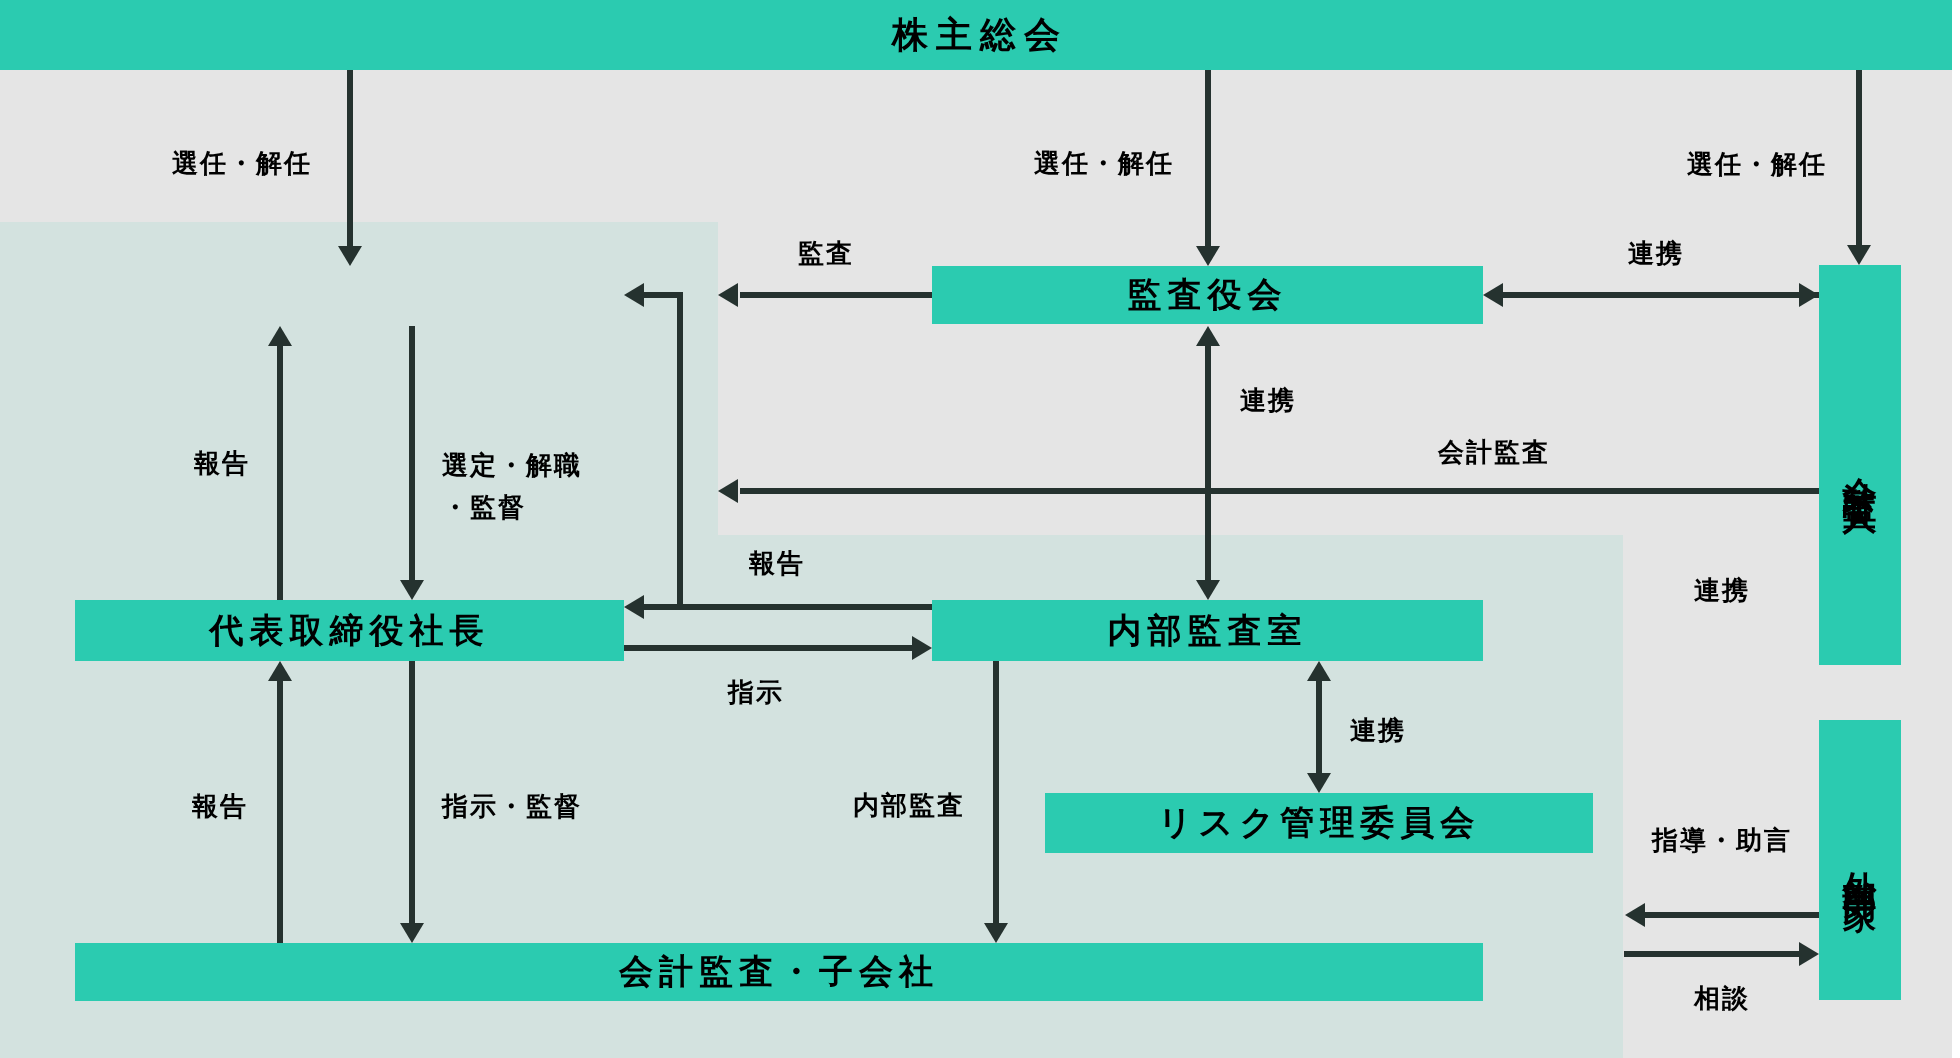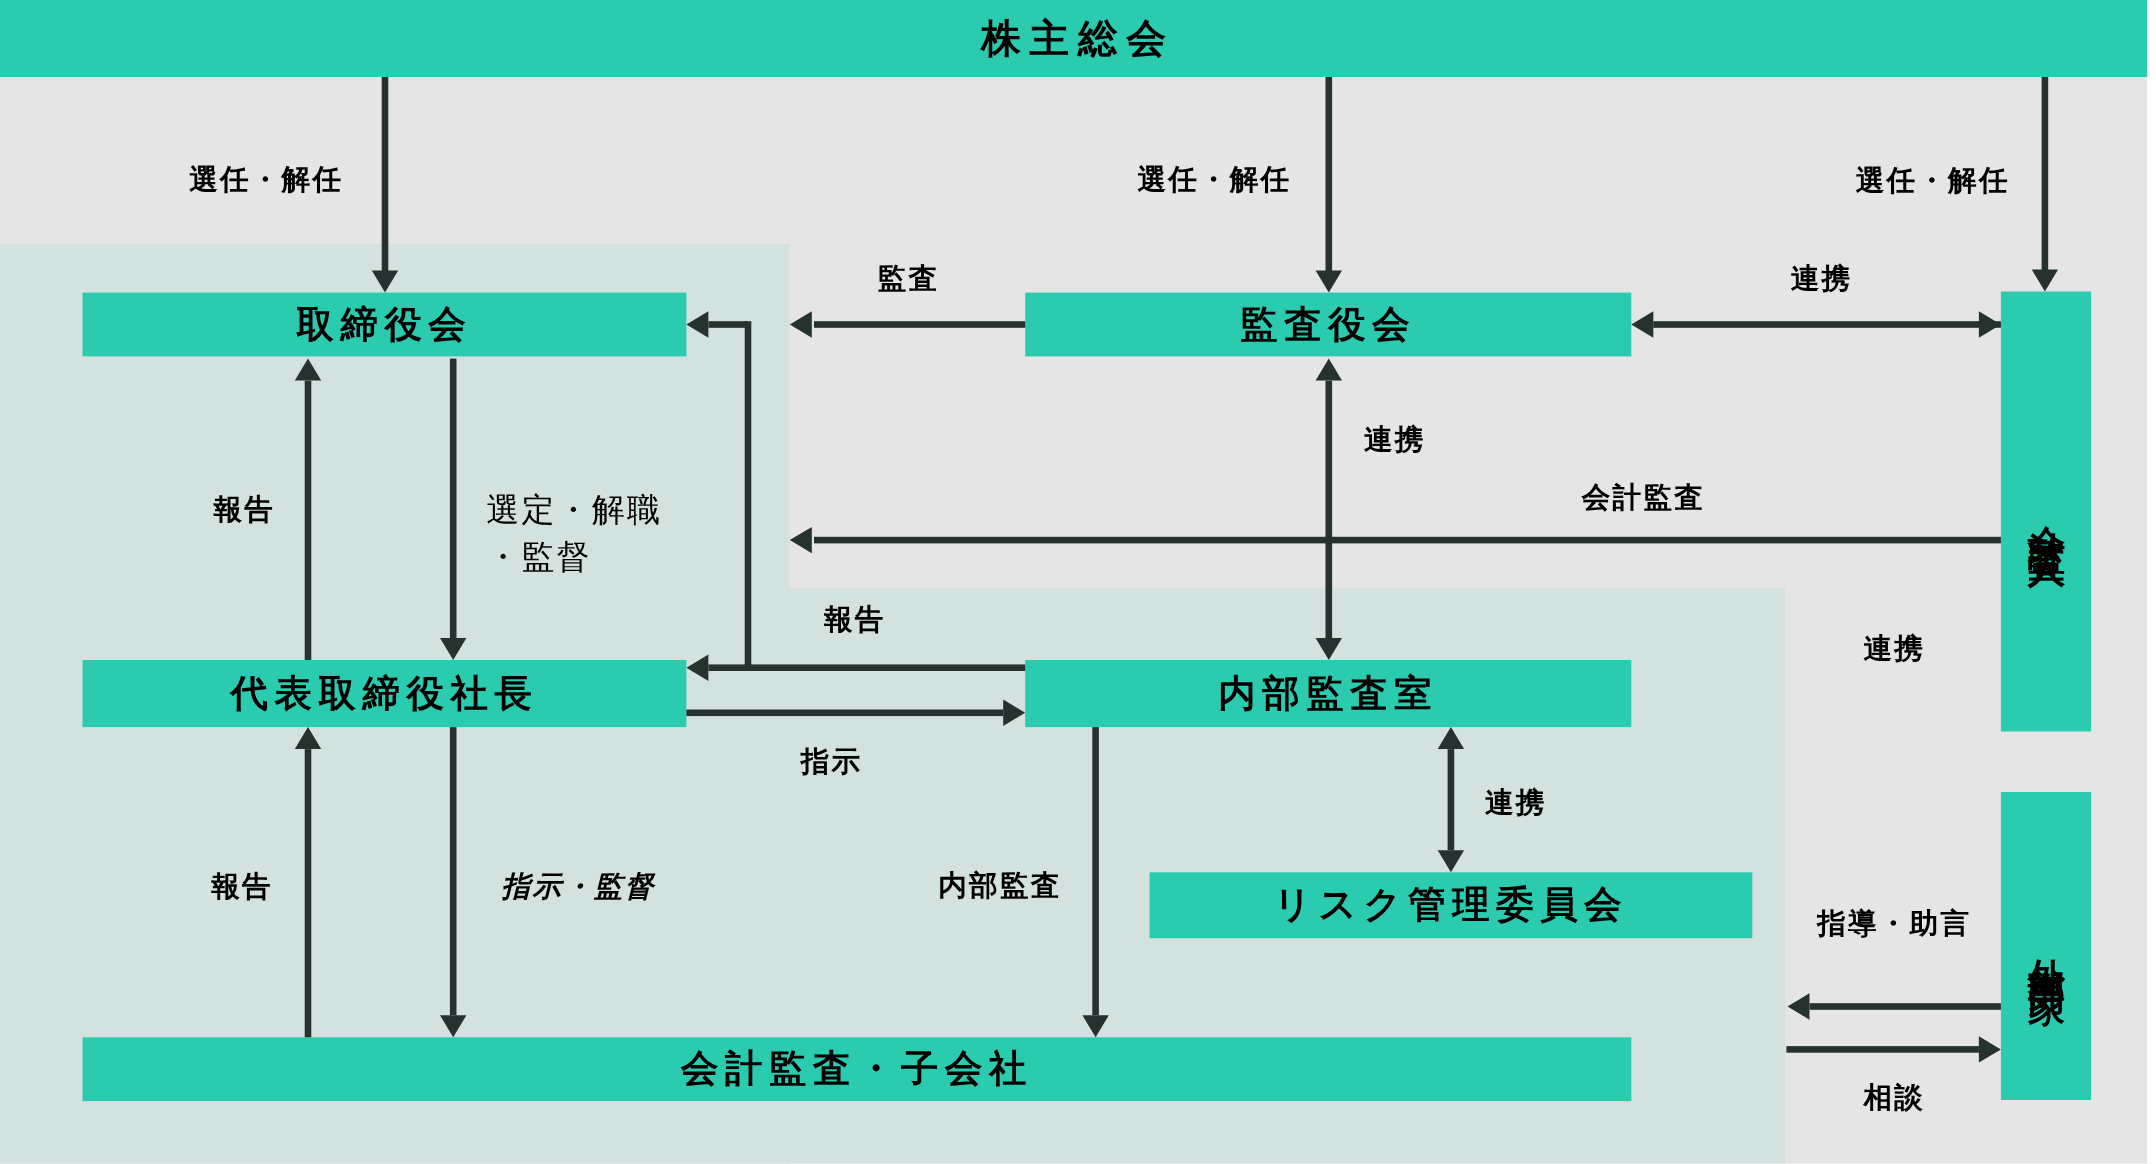--- a/index.html
+++ b/index.html
@@ -29,34 +29,33 @@
   .ah.up{border-width:0 12px 20px 12px;border-color:transparent transparent var(--ink) transparent;}
   .ah.down{border-width:20px 12px 0 12px;border-color:var(--ink) transparent transparent transparent;}
   .ah.left{border-width:12px 20px 12px 0;border-color:transparent var(--ink) transparent transparent;}
   .ah.right{border-width:12px 0 12px 20px;border-color:transparent transparent transparent var(--ink);}
   .lbl{
     position:absolute;color:var(--text);font-weight:700;font-size:26px;
     letter-spacing:2px;white-space:nowrap;transform:translate(-50%,-50%);
   }
   .lbl-left{transform:translateY(-50%);}
   .lbl-block{
-    position:absolute;color:var(--text);font-weight:400;font-size:30px;
+    position:absolute;color:var(--text);font-weight:700;font-size:26px;
     letter-spacing:2px;white-space:nowrap;line-height:42px;
   }
 </style>
 </head>
 <body>
 
 <div class="canvas">
 
   <div class="zone" style="left:0;top:222px;width:718px;height:836px;"></div>
   <div class="zone" style="left:0;top:535px;width:1623px;height:523px;"></div>
 
   <div class="node banner" style="left:0;top:0;width:1960px;height:70px;">株主総会</div>
-  <div class="node" style="left:75px;top:266px;width:549px;height:58px;">取締役会</div>
   <div class="node" style="left:932px;top:266px;width:551px;height:58px;">監査役会</div>
   <div class="node vbox" style="left:1819px;top:265px;width:82px;height:400px;">会計監査人</div>
   <div class="node" style="left:932px;top:600px;width:551px;height:61px;">内部監査室</div>
   <div class="node" style="left:75px;top:600px;width:549px;height:61px;">代表取締役社長</div>
   <div class="node" style="left:1045px;top:793px;width:548px;height:60px;">リスク管理委員会</div>
   <div class="node" style="left:75px;top:943px;width:1408px;height:58px;">会計監査・子会社</div>
   <div class="node vbox" style="left:1819px;top:720px;width:82px;height:280px;">外部専門家</div>
 
   <div class="sh" style="left:347px;top:70px;width:6px;height:178px;"></div>
   <div class="ah down" style="left:338px;top:246px;"></div>
@@ -124,20 +123,20 @@
   <div class="lbl" style="left:1268px;top:400px;">連携</div>
   <div class="lbl" style="left:1494px;top:452px;">会計監査</div>
   <div class="lbl" style="left:777px;top:563px;">報告</div>
   <div class="lbl" style="left:756px;top:692px;">指示</div>
   <div class="lbl" style="left:222px;top:463px;">報告</div>
   <div class="lbl-block" style="left:442px;top:444px;">
     <div>選定・解職</div>
     <div>・監督</div>
   </div>
   <div class="lbl" style="left:220px;top:806px;">報告</div>
-  <div class="lbl lbl-left" style="left:456px;top:806px;font-style:italic;">指示・監督</div>
+  <div class="lbl lbl-left" style="left:442px;top:806px;">指示・監督</div>
   <div class="lbl" style="left:909px;top:805px;">内部監査</div>
   <div class="lbl" style="left:1378px;top:730px;">連携</div>
   <div class="lbl" style="left:1722px;top:590px;">連携</div>
   <div class="lbl" style="left:1722px;top:840px;">指導・助言</div>
   <div class="lbl" style="left:1722px;top:998px;">相談</div>
 
 </div>
 
 </body></html>

